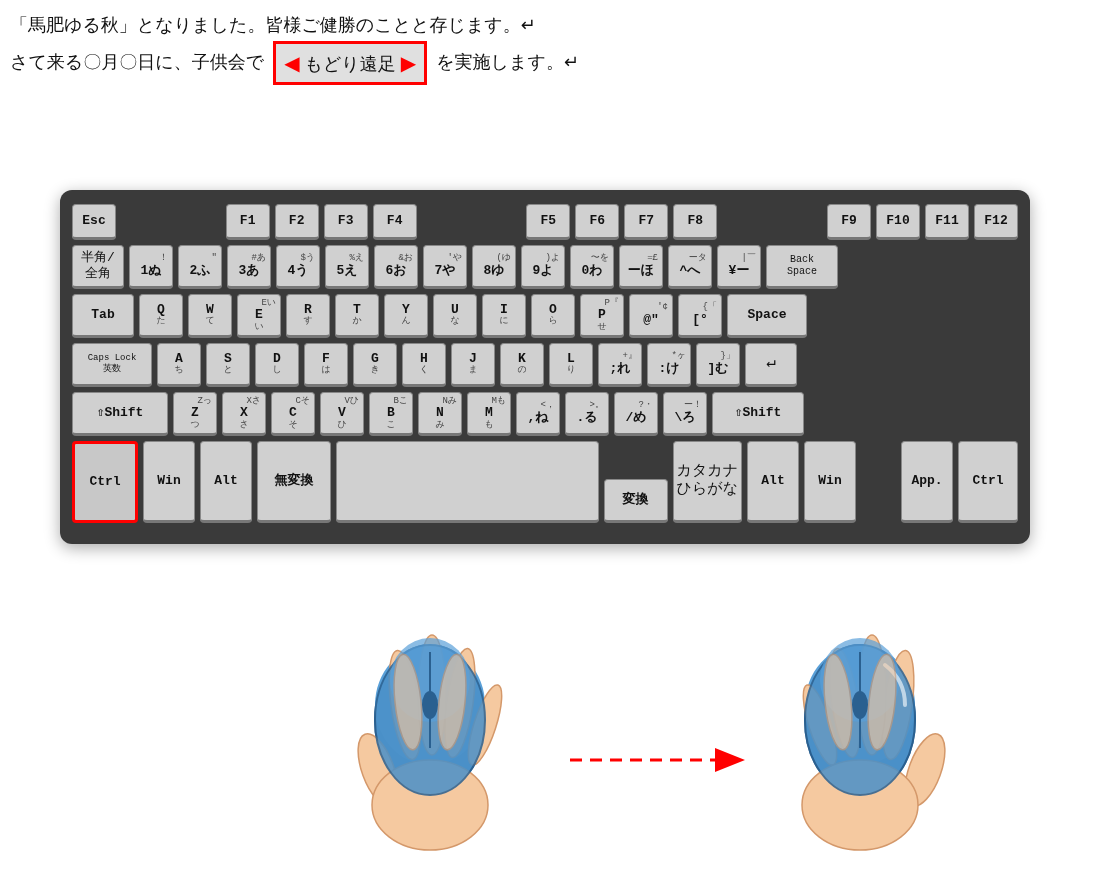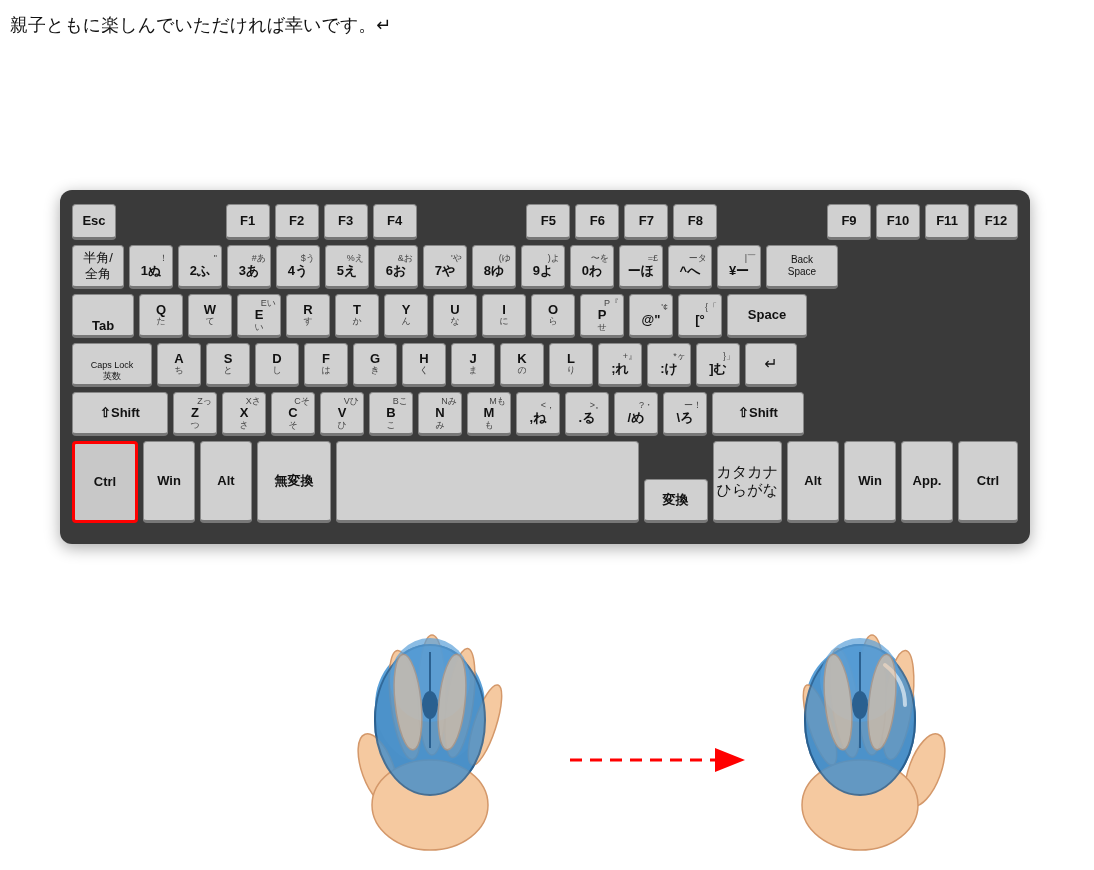--- a/index.html
+++ b/index.html
@@ -46,20 +46,21 @@
     
     #keyboard {
       position: absolute;
       top: 190px;
       left: 60px;
       width: 970px;
       background: #3a3a3a;
       border-radius: 12px;
       padding: 14px 12px 16px 12px;
       box-shadow: 0 4px 16px #0005;
+      font-family: Liberation Mono, monospace;
     }
 
     .key-row {
       display: flex;
       gap: 5px;
       margin-bottom: 5px;
       align-items: stretch;
     }
 
     .key {
@@ -100,22 +101,22 @@
       color: #444;
       align-self: flex-end;
       margin-right: 1px;
     }
     .key.wider { min-width: 80px; }
     .key.space-key { min-width: 180px; }
     .key.backspace-key { min-width: 80px; font-size: 10px; justify-content: center; }
     .key.enter-key { min-width: 80px; }
     .key.shift-key { min-width: 90px; }
     .key.shift-key-r { min-width: 90px; }
-    .key.caps-key { min-width: 74px; font-size: 9px; justify-content: flex-end; }
-    .key.tab-key { min-width: 62px; justify-content: flex-end; }
+    .key.caps-key { min-width: 74px; font-size: 9px; }
+    .key.tab-key { min-width: 62px; }
 
     .key.highlighted {
       border: 3px solid red !important;
       background: #c8c8c8;
     }
 
     .key.fn-row {
       min-height: 36px;
       min-width: 44px;
     }
@@ -138,21 +139,30 @@
     .hand-svg {
       width: 260px;
       height: 280px;
     }
 
   </style>
 </head>
 <body>
 
 <div id="text-area">
-  <span class="text-line">親子ともに楽しんでいただければ幸いです。↵</span>
+  <span class="text-line">「馬肥ゆる秋」となりました。皆様ご健勝のことと存じます。↵</span>
+  <span class="text-line">
+    さて来る〇月〇日に、子供会で
+    <span class="highlighted-box">
+      <span class="arrow-icon">◀</span>
+      もどり遠足
+      <span class="arrow-icon">▶</span>
+    </span>
+    を実施します。↵
+  </span>
 </div>
 
 <div id="keyboard">
 
   <div class="key-row">
     <div class="key fn-row">
         <span class="main-label">Esc</span>
       </div>
     <div class="key-gap" style="flex:0.5"></div>
     <div class="key fn-row">
@@ -454,21 +464,21 @@
     </div>
     <div class="key" style="min-width:62px;font-size:15px;">
       <span>カタカナ<br>ひらがな</span>
     </div>
     <div class="key" style="min-width:52px;">
       <span class="main-label">Alt</span>
     </div>
     <div class="key" style="min-width:52px;">
       <span class="main-label">Win</span>
     </div>
-    <div class="key" style="min-width:52px;">
+    <div class="key" style="min-width:52px;margin-left:40px;">
       <span class="main-label">App.</span>
     </div>
     <div class="key" style="min-width:60px;">
       <span class="main-label">Ctrl</span>
     </div>
   </div>
 
 </div>
 
 <div id="hands-area">

